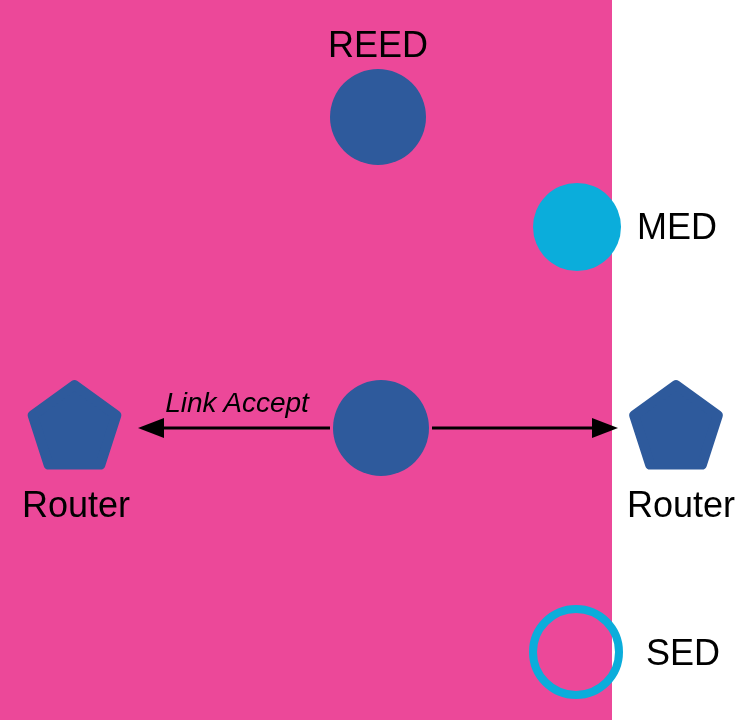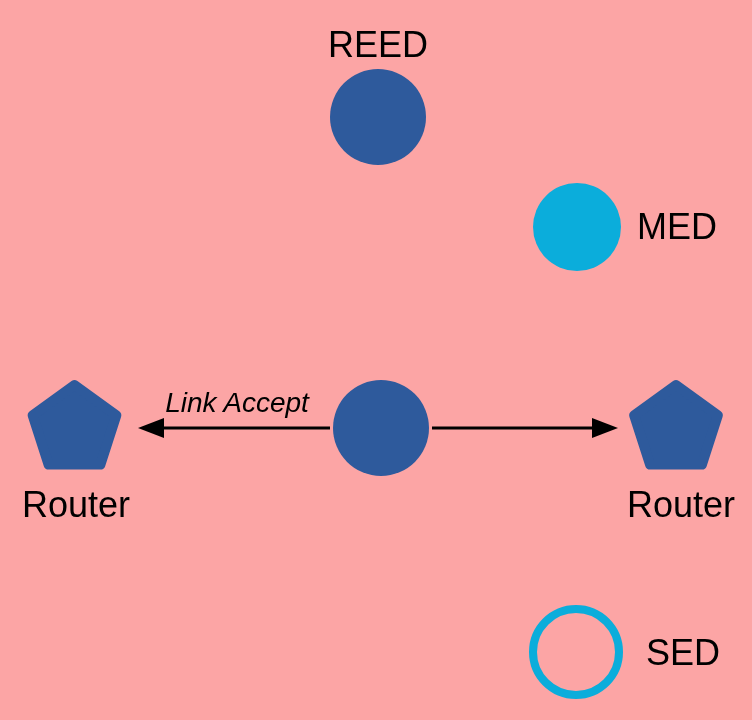--- a/index.html
+++ b/index.html
@@ -6,23 +6,23 @@
     margin: 0;
     padding: 0;
     background: #ffffff;
     width: 752px;
     height: 720px;
     overflow: hidden;
     font-family: "Liberation Sans", sans-serif;
   }
   .canvas {
     position: relative;
-    width: 752px;
+    width: 612px;
     height: 720px;
-    background: #fca5a5;
+    background: #ec4899;
   }
   svg { display: block; }
   .node-label {
     font-family: "Liberation Sans", sans-serif;
     font-size: 36px;
     fill: #000000;
   }
   .node-label.center { text-anchor: middle; }
   .edge-label {
     font-family: "Liberation Sans", sans-serif;

